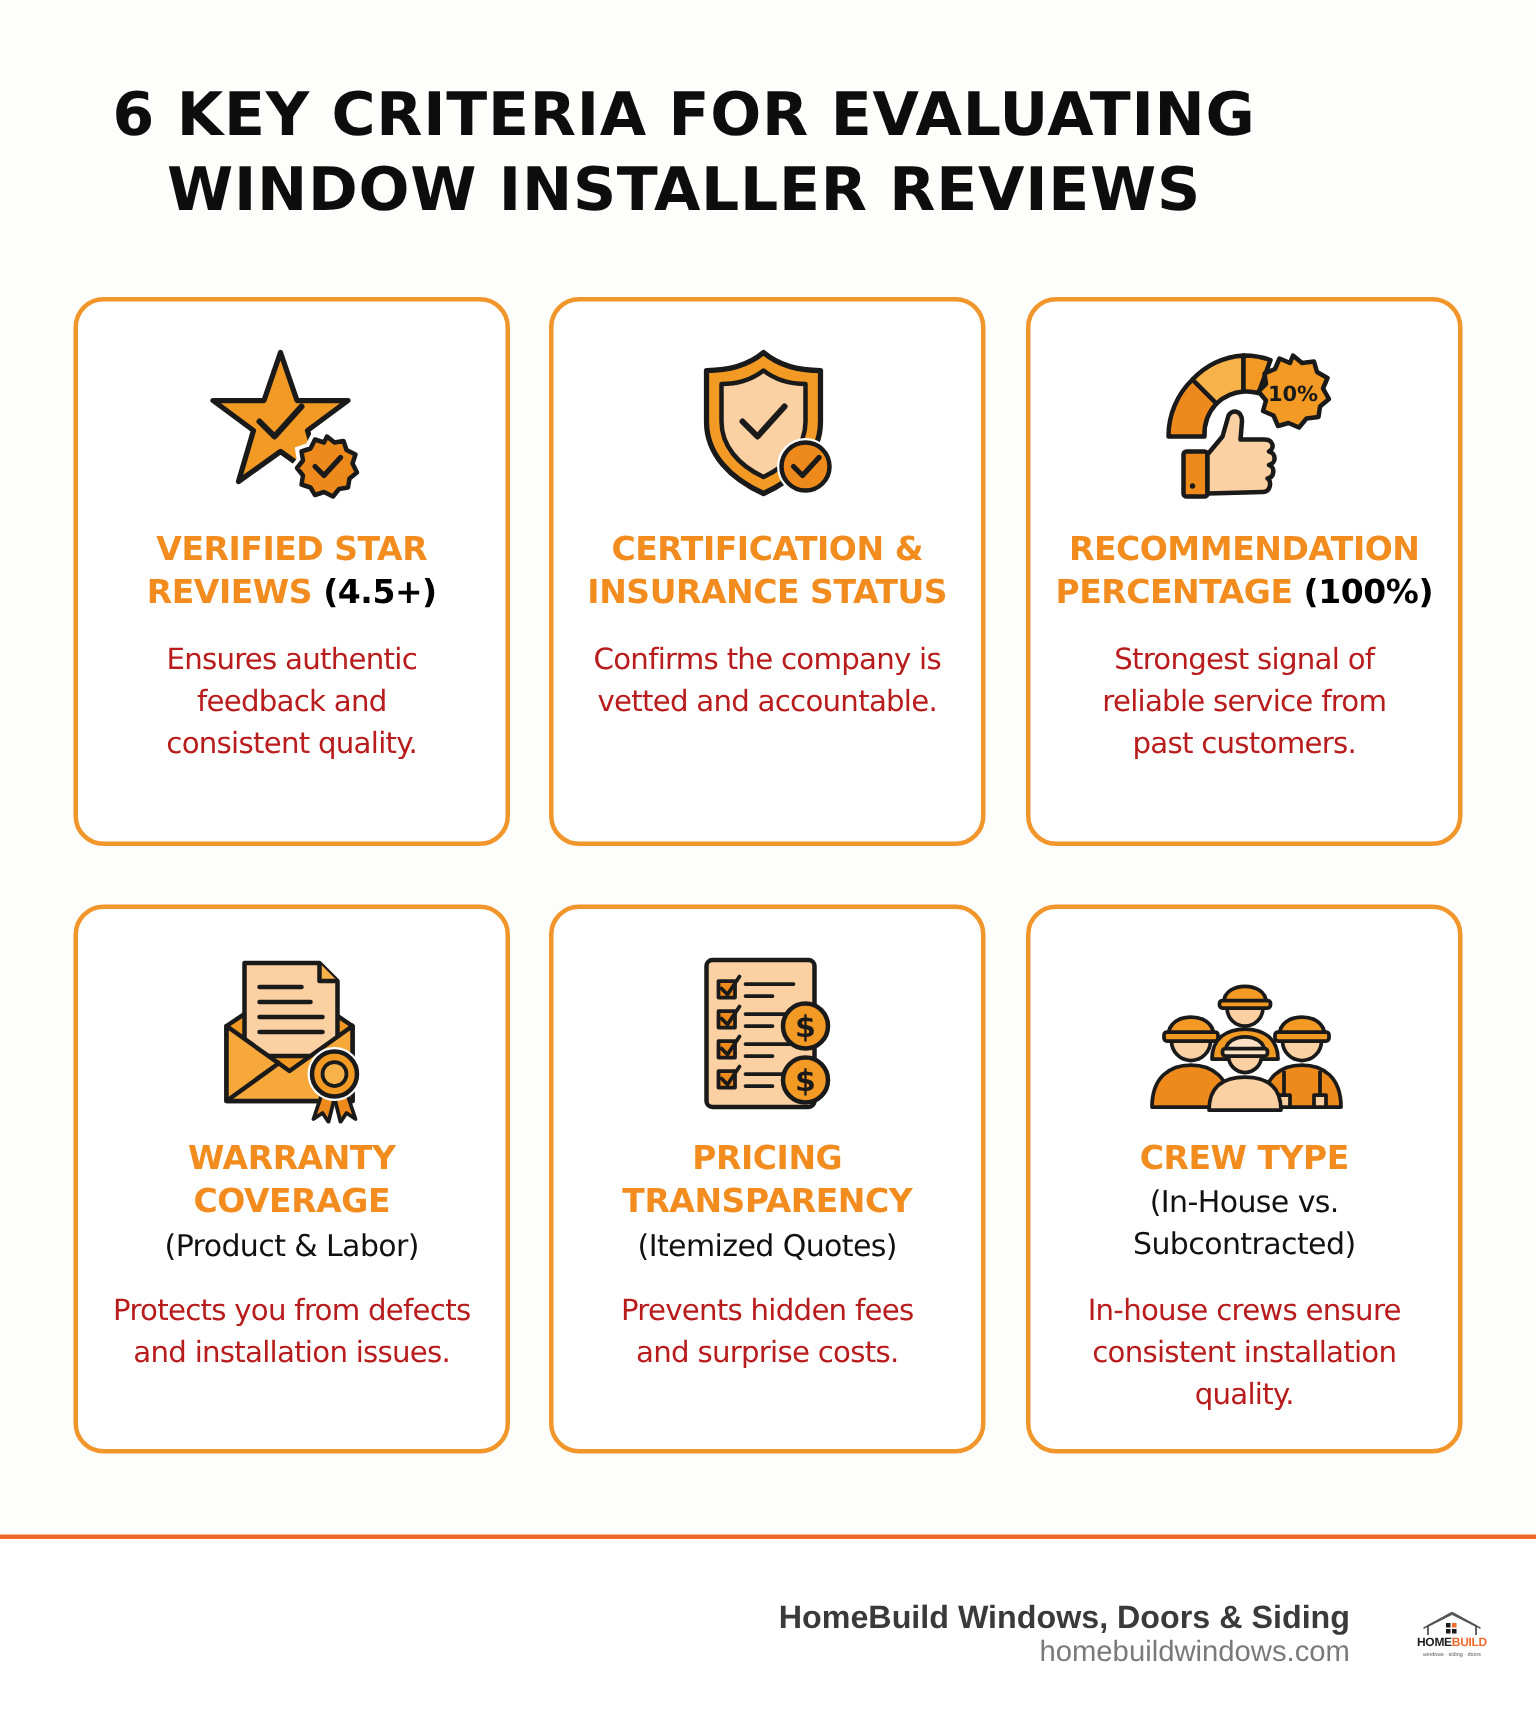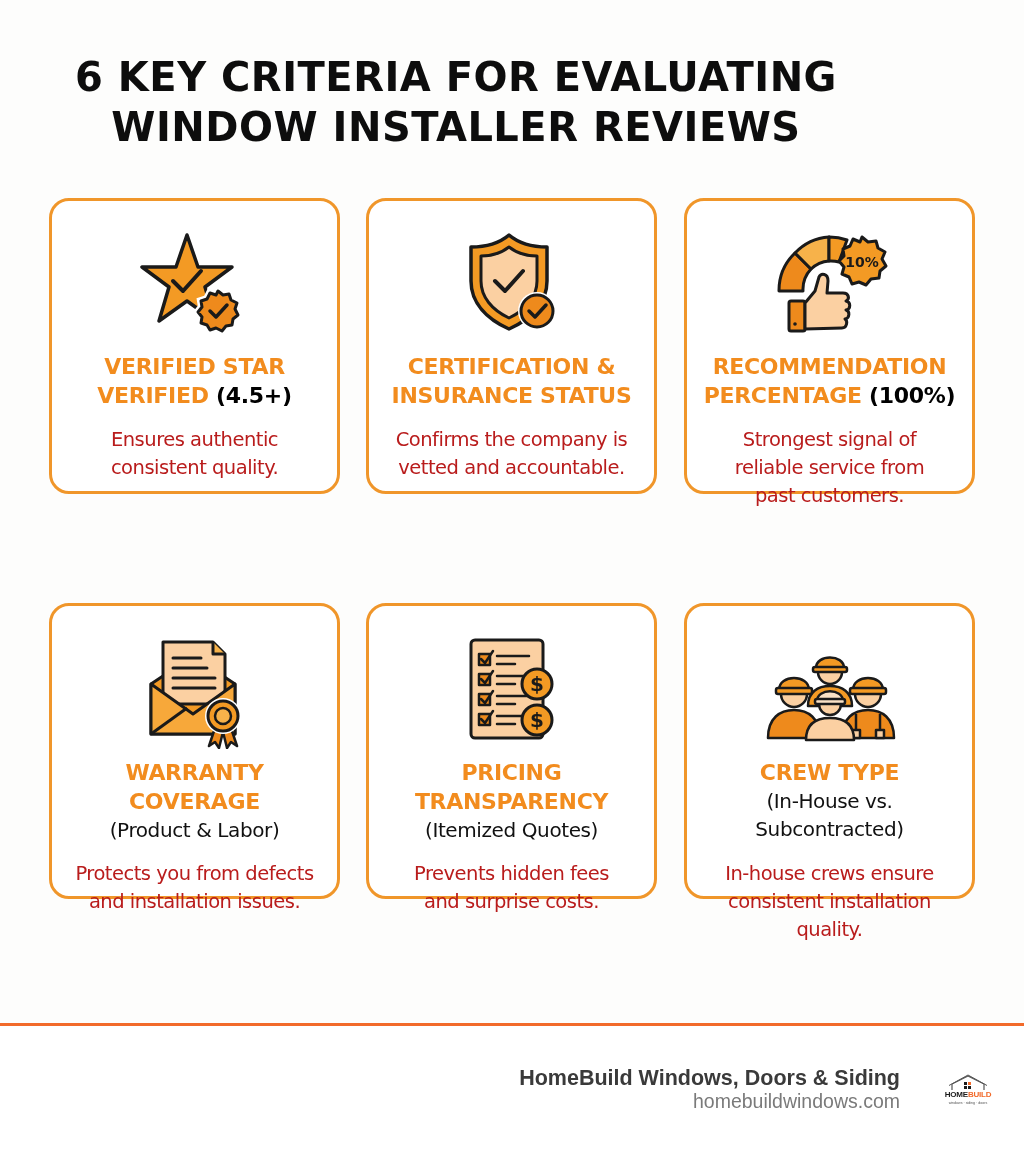--- a/index.html
+++ b/index.html
@@ -9,21 +9,21 @@
     .page-top { position: absolute; left: 0; top: 0; width: 1024px; height: 1024px; background: #fdfdfc; }
 
     .title {
       position: absolute; left: 0; top: 52px; width: 912px;
       text-align: center; font-family: "DejaVu Sans", sans-serif; font-weight: bold;
       font-size: 40px; line-height: 50px; letter-spacing: 0.5px; color: #0d0d0d;
     }
     .title span { display: block; }
 
     .card {
-      position: absolute; width: 291px; height: 296px;
+      position: absolute; width: 291px; height: 366px;
       border: 3px solid #f0962a; border-radius: 20px; background: #ffffff; padding-left: 28px;
     }
     .icon-wrap {
       position: absolute; left: 0; top: 28px; width: 100%; height: 110px;
       display: flex; justify-content: center; align-items: center;
     }
     .icon-wrap svg { display: block; }
 
     .heading {
       position: absolute; left: 0; width: 100%; text-align: center;
@@ -85,24 +85,25 @@
       <polyline points="38,52 48,62 66,42" fill="none" stroke="#1a1a1a" stroke-width="4" stroke-linecap="round" stroke-linejoin="round"></polyline>
       <g transform="translate(83,82)">
         <path d="M0,-20 L5,-16 L11,-17 L13,-11 L19,-8 L17,-2 L20,4 L15,8 L14,14 L8,15 L4,20 L-2,17 L-8,19 L-11,14 L-17,12 L-16,6 L-20,1 L-16,-4 L-17,-10 L-11,-12 L-8,-18 L-2,-16 Z" fill="#ffffff" stroke="#ffffff" stroke-width="8"></path>
         <path d="M0,-20 L5,-16 L11,-17 L13,-11 L19,-8 L17,-2 L20,4 L15,8 L14,14 L8,15 L4,20 L-2,17 L-8,19 L-11,14 L-17,12 L-16,6 L-20,1 L-16,-4 L-17,-10 L-11,-12 L-8,-18 L-2,-16 Z" fill="#ee8a1c" stroke="#1a1a1a" stroke-width="3" stroke-linejoin="round"></path>
         <polyline points="-8,0 -2,6 9,-6" fill="none" stroke="#1a1a1a" stroke-width="3.5" stroke-linecap="round" stroke-linejoin="round"></polyline>
       </g>
     </svg>
   </div>
   <div class="heading" style="top:151px;">
     <span class="hl">VERIFIED STAR</span>
-    <span class="hl"><span>VERIFIED</span> <span class="paren">(4.5+)</span></span>
+    <span class="hl"><span>REVIEWS</span> <span class="paren">(4.5+)</span></span>
   </div>
   <div class="desc" style="top:225px;">
     <span>Ensures authentic</span>
+    <span>feedback and</span>
     <span>consistent quality.</span>
   </div>
 </div>
 
 <div class="card" style="left:366px; top:198px;">
   <div class="icon-wrap">
     <svg width="110" height="110" viewBox="0 0 110 110">
       <path d="M52,6 C40,16 26,18 14,18 L14,52 C14,74 30,90 52,100 C74,90 90,74 90,52 L90,18 C78,18 64,16 52,6 Z" fill="#f39a24" stroke="#1a1a1a" stroke-width="3.5" stroke-linejoin="round"></path>
       <path d="M52,18 C43,25 33,27 24,27 L24,52 C24,68 35,81 52,89 C69,81 80,68 80,52 L80,27 C71,27 61,25 52,18 Z" fill="#fbd0a2" stroke="#1a1a1a" stroke-width="3" stroke-linejoin="round"></path>
       <polyline points="38,52 48,62 66,42" fill="none" stroke="#1a1a1a" stroke-width="4" stroke-linecap="round" stroke-linejoin="round"></polyline>

